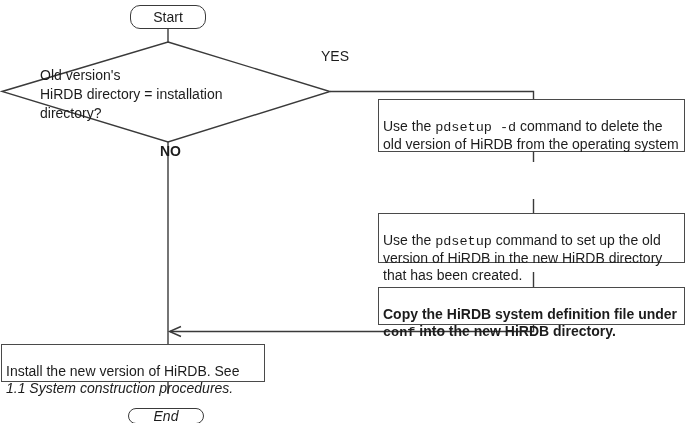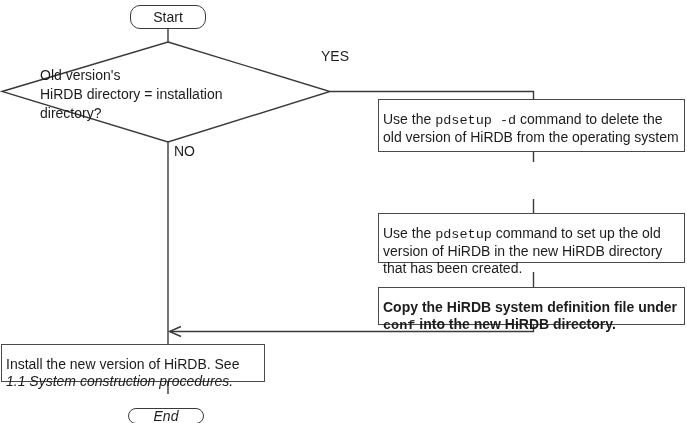--- a/index.html
+++ b/index.html
@@ -30,40 +30,40 @@
     box-sizing:border-box;
   }
   #start-terminal{left:130px;top:5px;width:76px;height:24px;}
   #end-terminal{left:128px;top:408px;width:76px;height:16px;font-style:italic;}
   .pbox{
     position:absolute;
     border:1.4px solid var(--box-border);
     background:var(--background);
     box-sizing:border-box;
     font-size:14px;line-height:17px;
-    padding:11px 4px;
+    padding:18px 4px;
   }
   .pbox.right{left:378px;width:307px;}
   #process-box-1{top:99px;height:53px;}
   #process-box-2{top:162px;height:37px;}
   #process-box-3{top:213px;height:50px;}
   #process-box-4{top:287px;height:38px;font-weight:bold;}
   #install-box{left:1px;top:344px;width:264px;height:38px;}
   .mono{font-family:"Liberation Mono", monospace;font-size:13.5px;white-space:pre;}
   .italic{font-style:italic;}
   #decision-text{
     position:absolute;left:40px;top:66px;width:256px;
     font-size:14px;line-height:19px;
     white-space:pre-line;
   }
   .branch-label{
     position:absolute;font-size:14px;
   }
   #yes-label{left:321px;top:48px;}
-  #no-label{left:174px;top:143px;}
+  #no-label{left:160px;top:143px;font-weight:bold;}
 </style>
 </head>
 <body>
 
 <div id="canvas">
 
   <svg id="wires" viewBox="0 0 687 423" xmlns="http://www.w3.org/2000/svg">
     <path class="wire" d="M168,29 V42"></path>
     <polygon class="shape" points="168,42 330,91.5 168,142 2,91.5"></polygon>
     <path class="wire" d="M330,91.5 H533.5 V99"></path>

